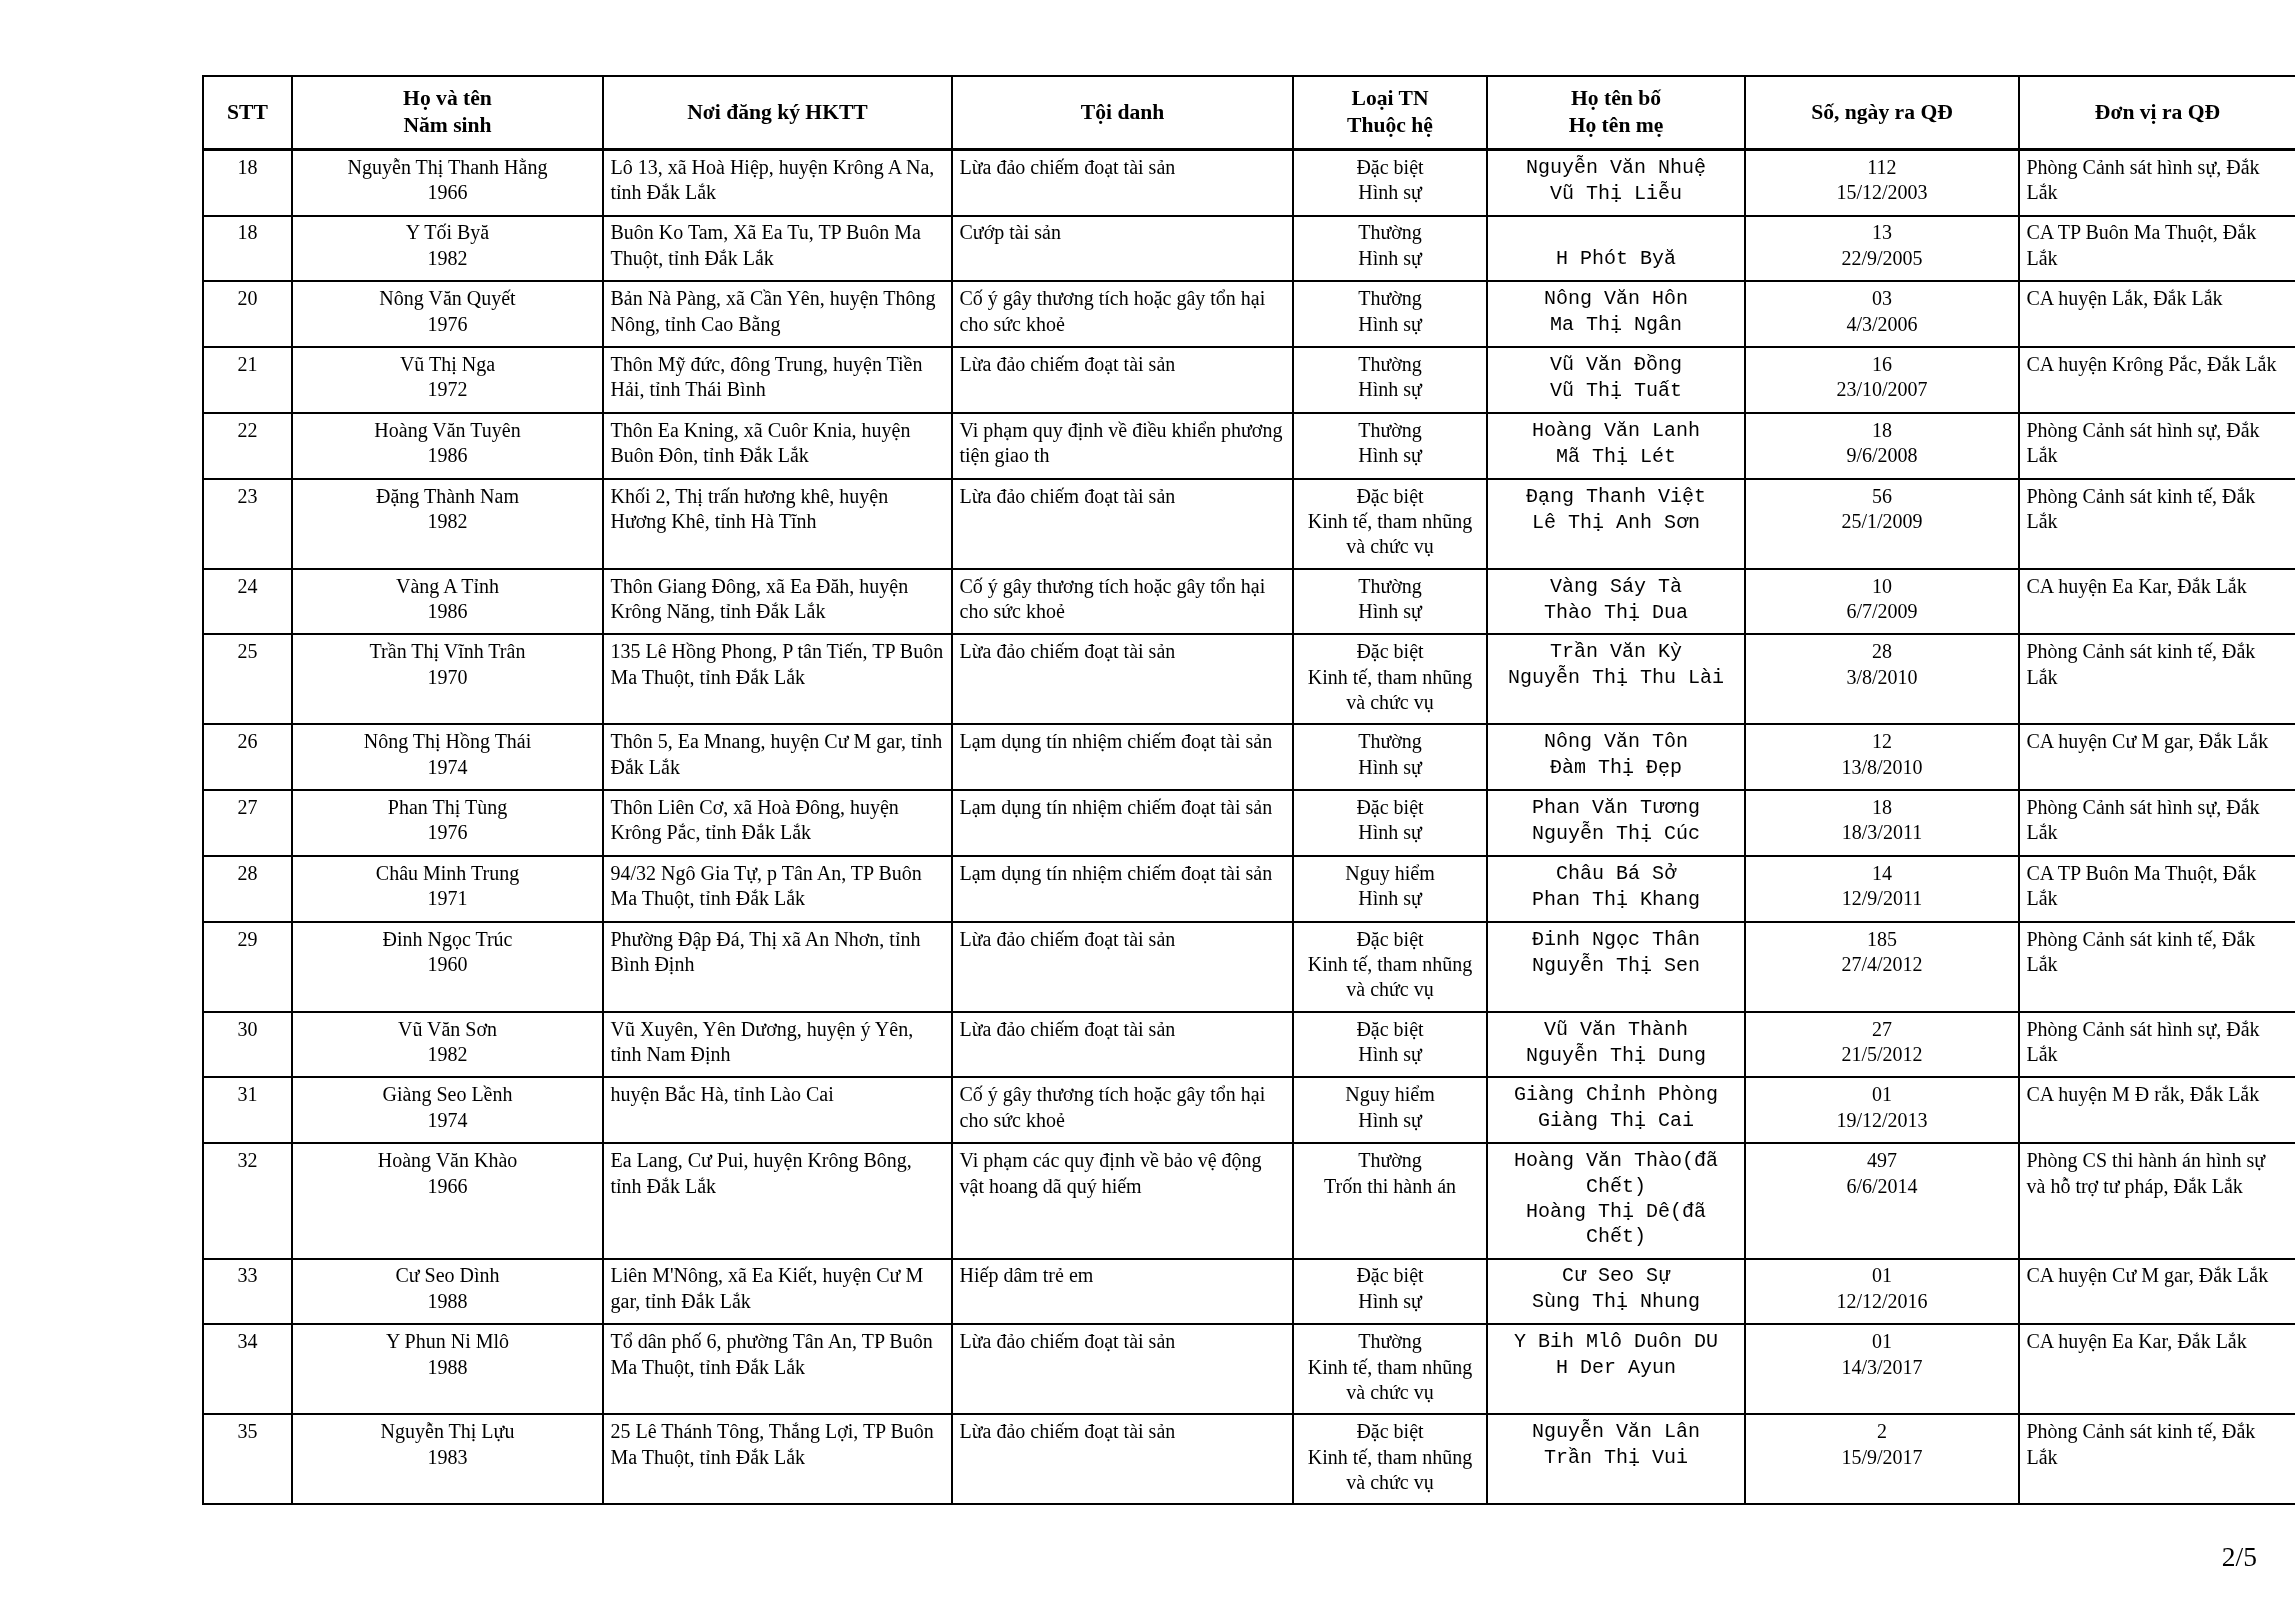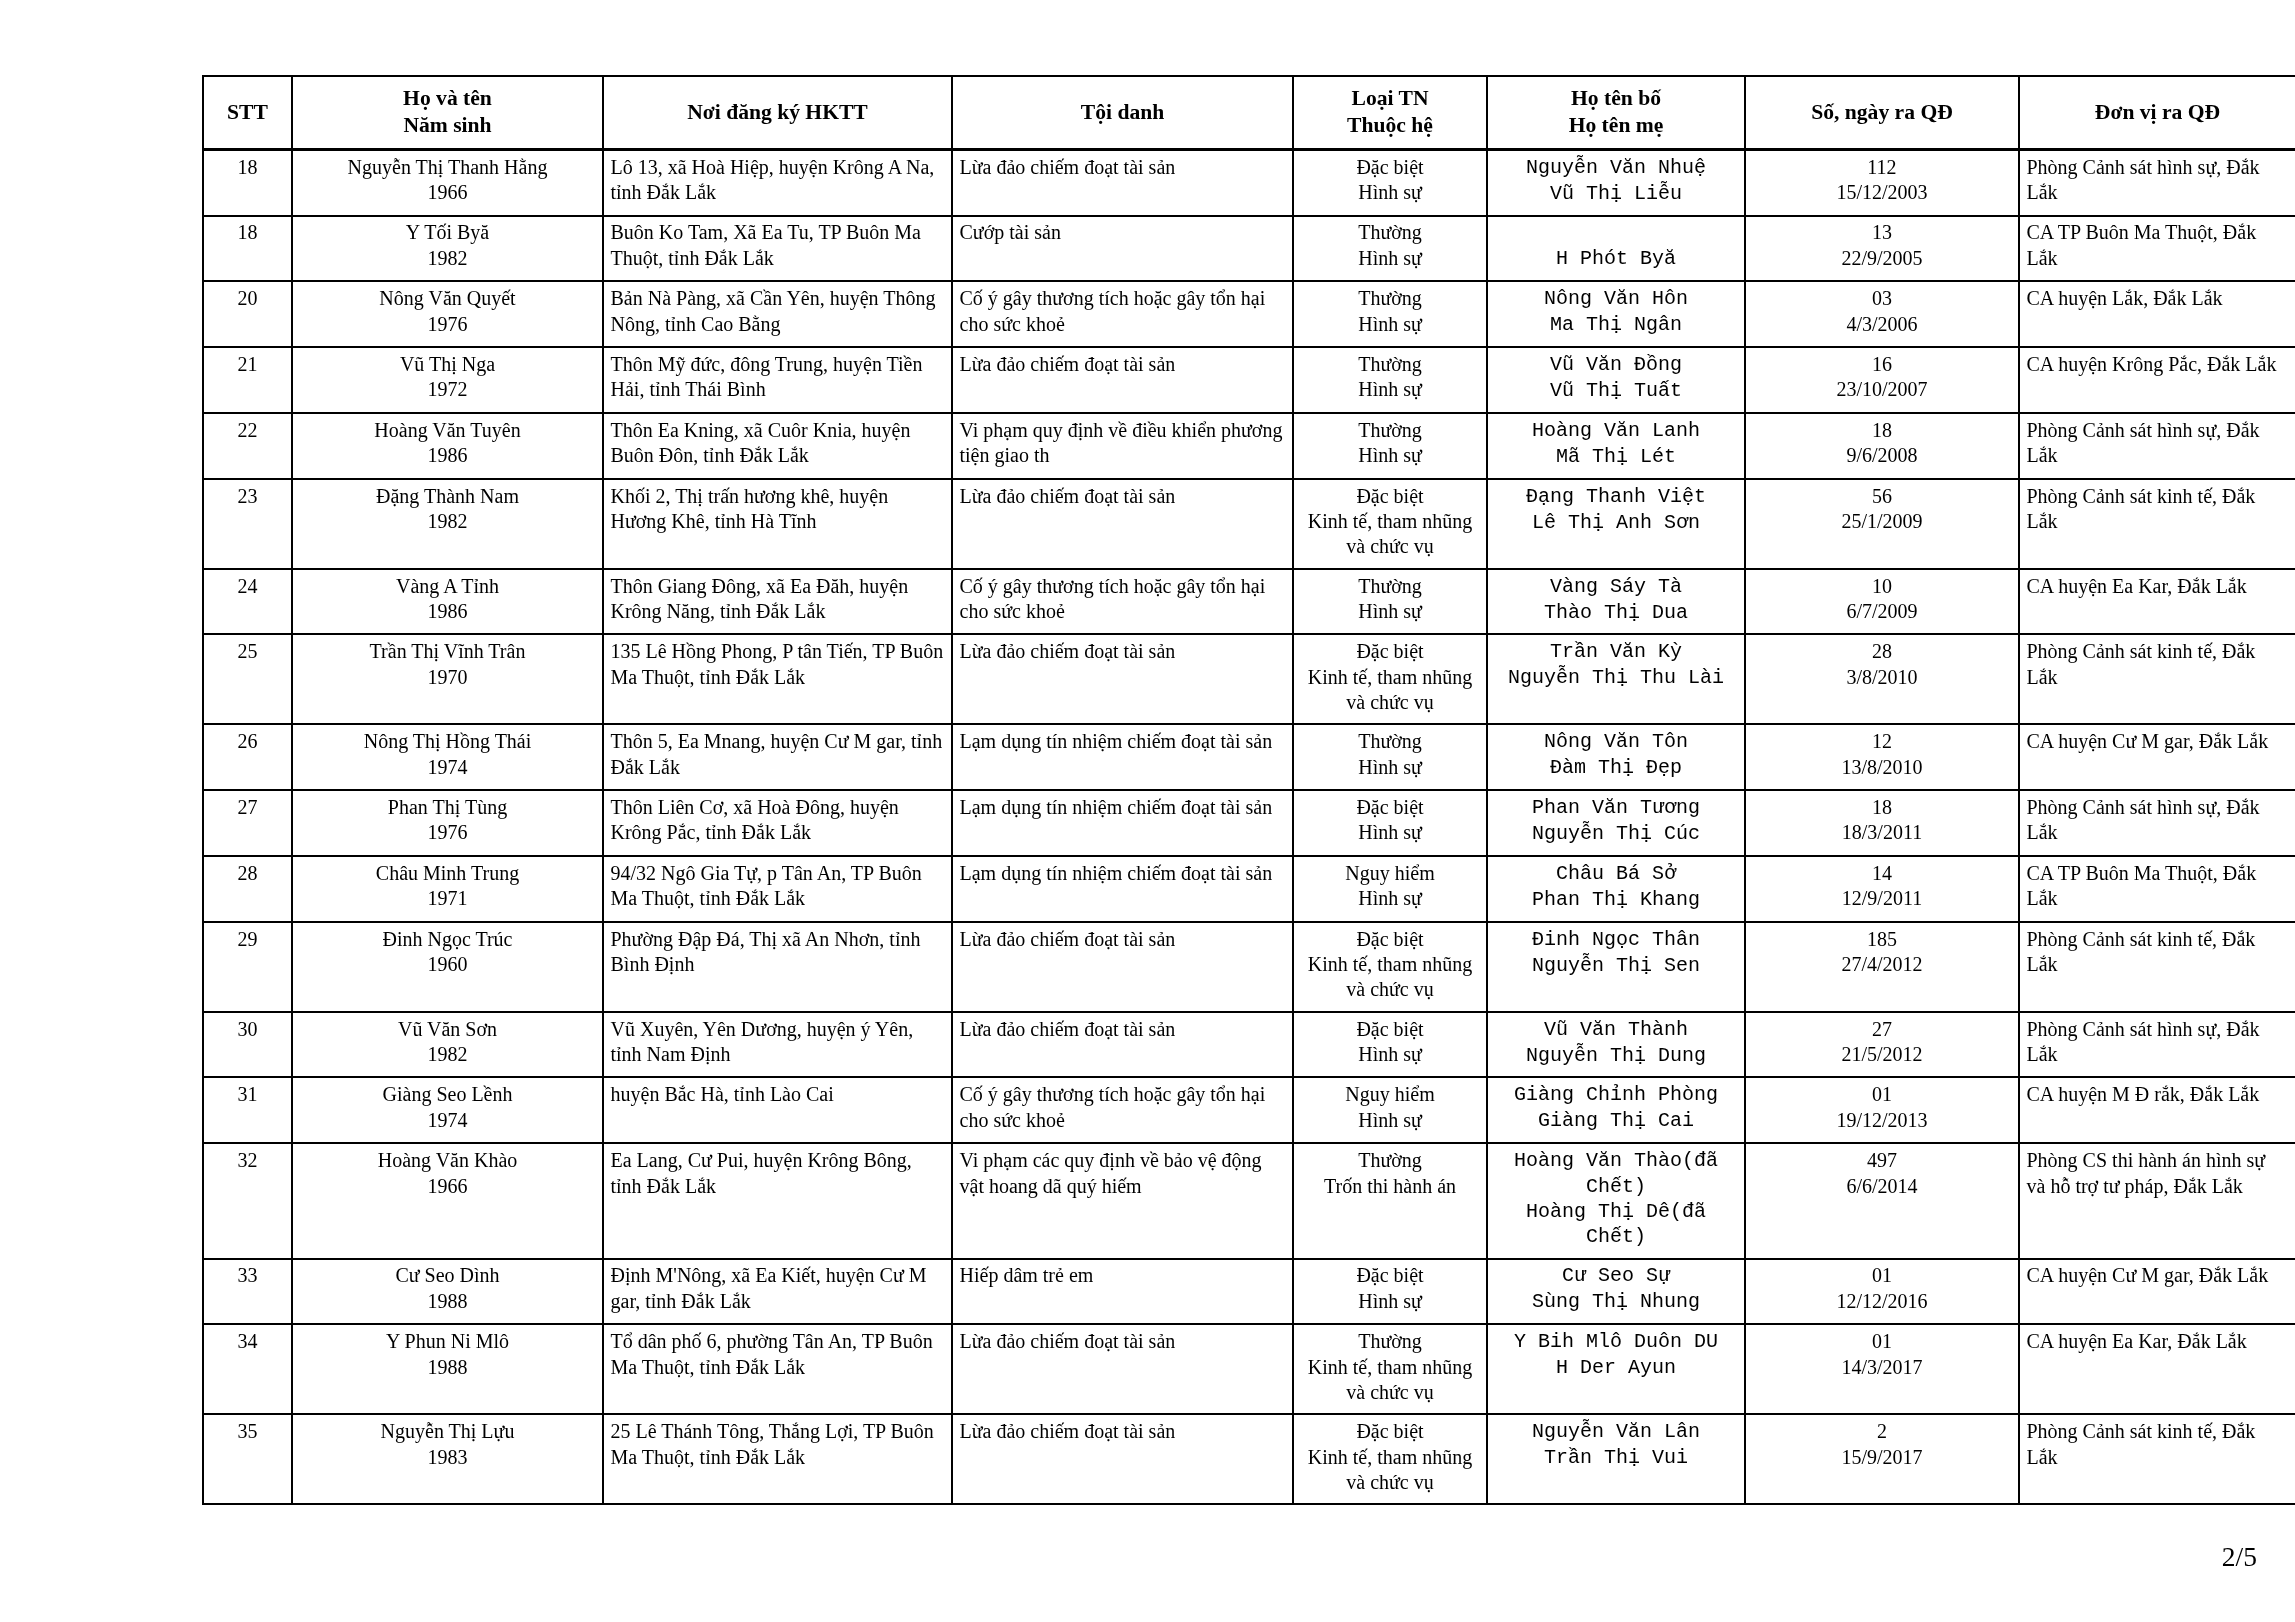--- a/index.html
+++ b/index.html
@@ -552,21 +552,21 @@
   </tr>
       <tr>
     <td class="c-center">
       <div class="line">33</div>
     </td>
     <td class="c-center">
       <div class="line">Cư Seo Dình</div>
       <div class="line">1988</div>
     </td>
     <td>
-      <div class="line">Định M'Nông, xã Ea Kiết, huyện Cư M gar, tỉnh Đắk Lắk</div>
+      <div class="line">Liên M'Nông, xã Ea Kiết, huyện Cư M gar, tỉnh Đắk Lắk</div>
     </td>
     <td>
       <div class="line">Hiếp dâm trẻ em</div>
     </td>
     <td class="c-center">
       <div class="line">Đặc biệt</div>
       <div class="line">Hình sự</div>
     </td>
     <td class="c-center">
       <div class="line pline">Cư Seo Sự</div>

